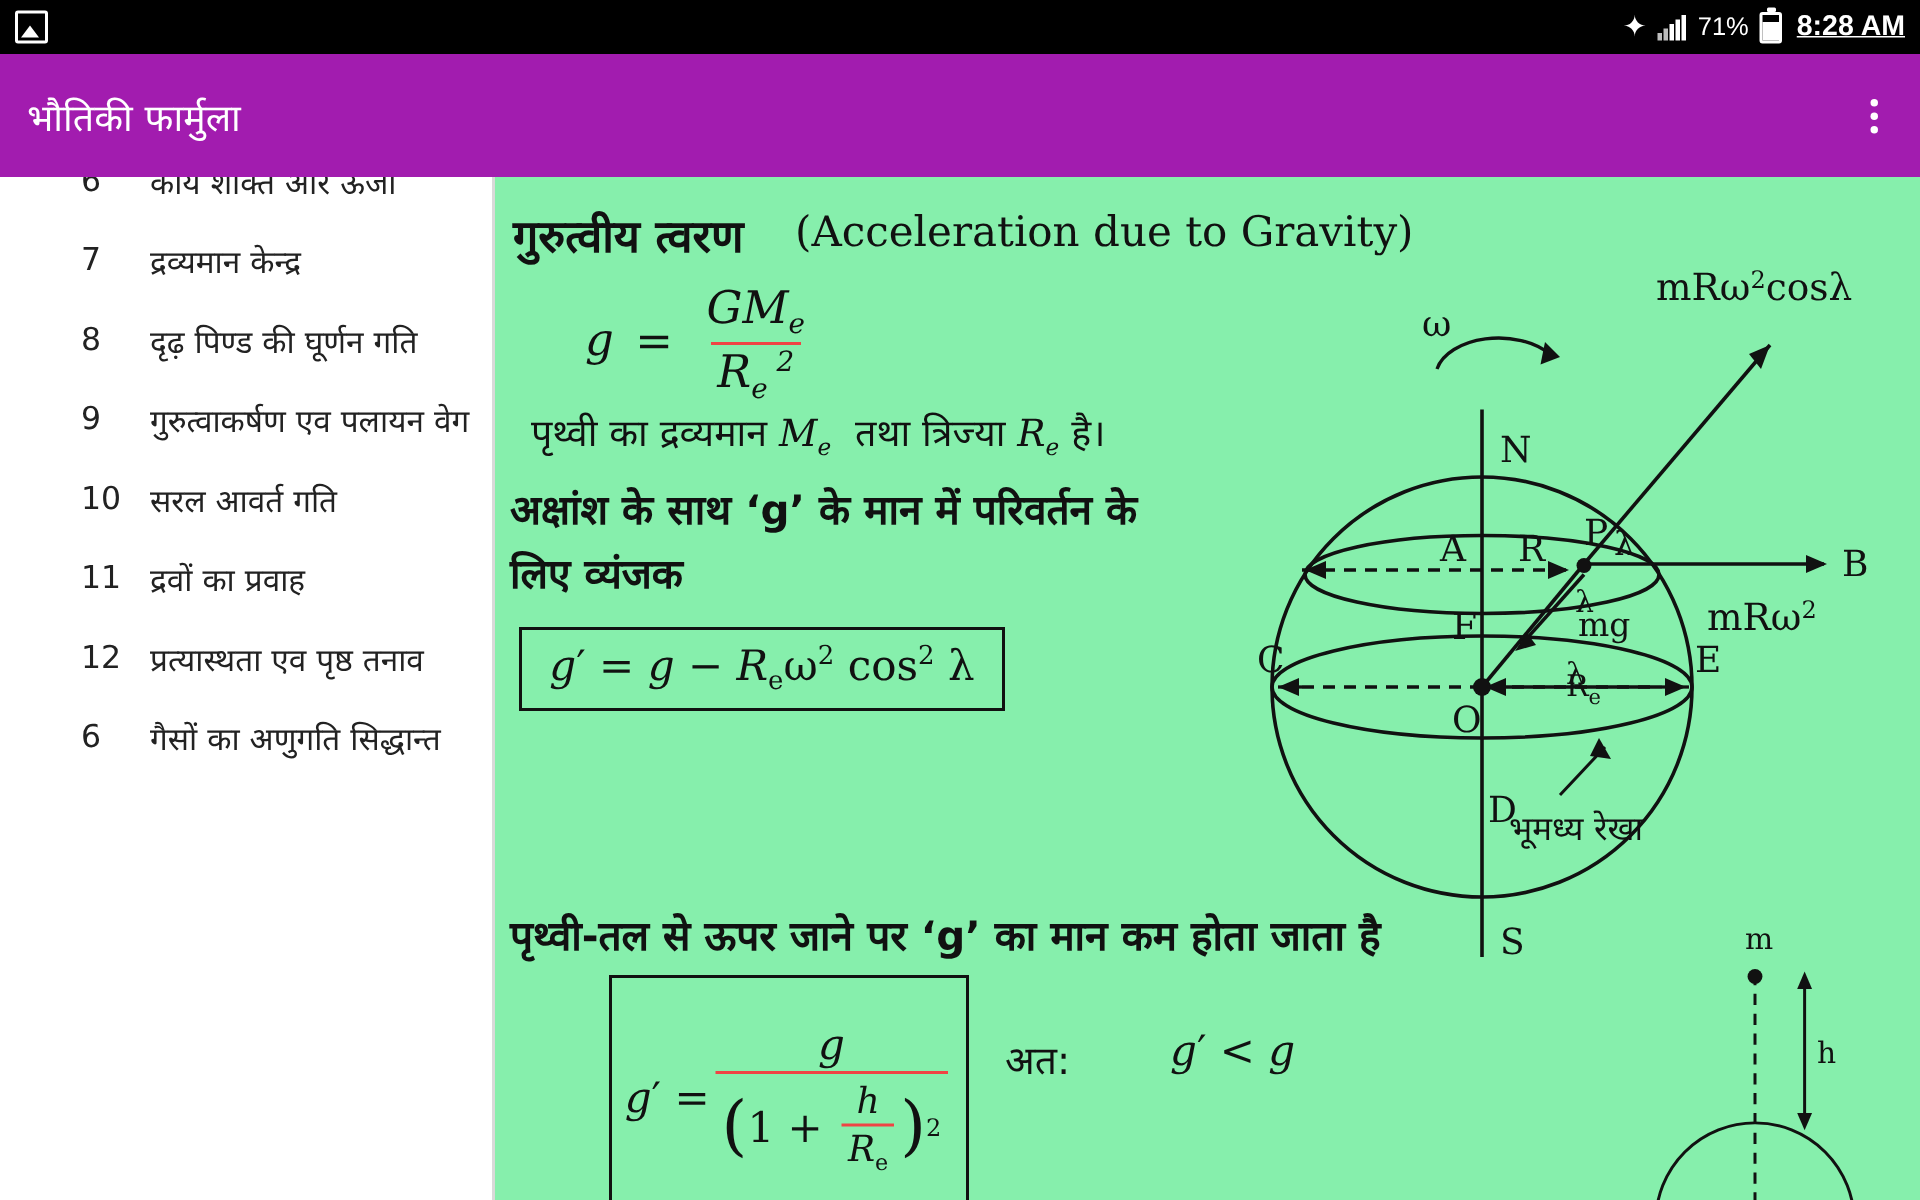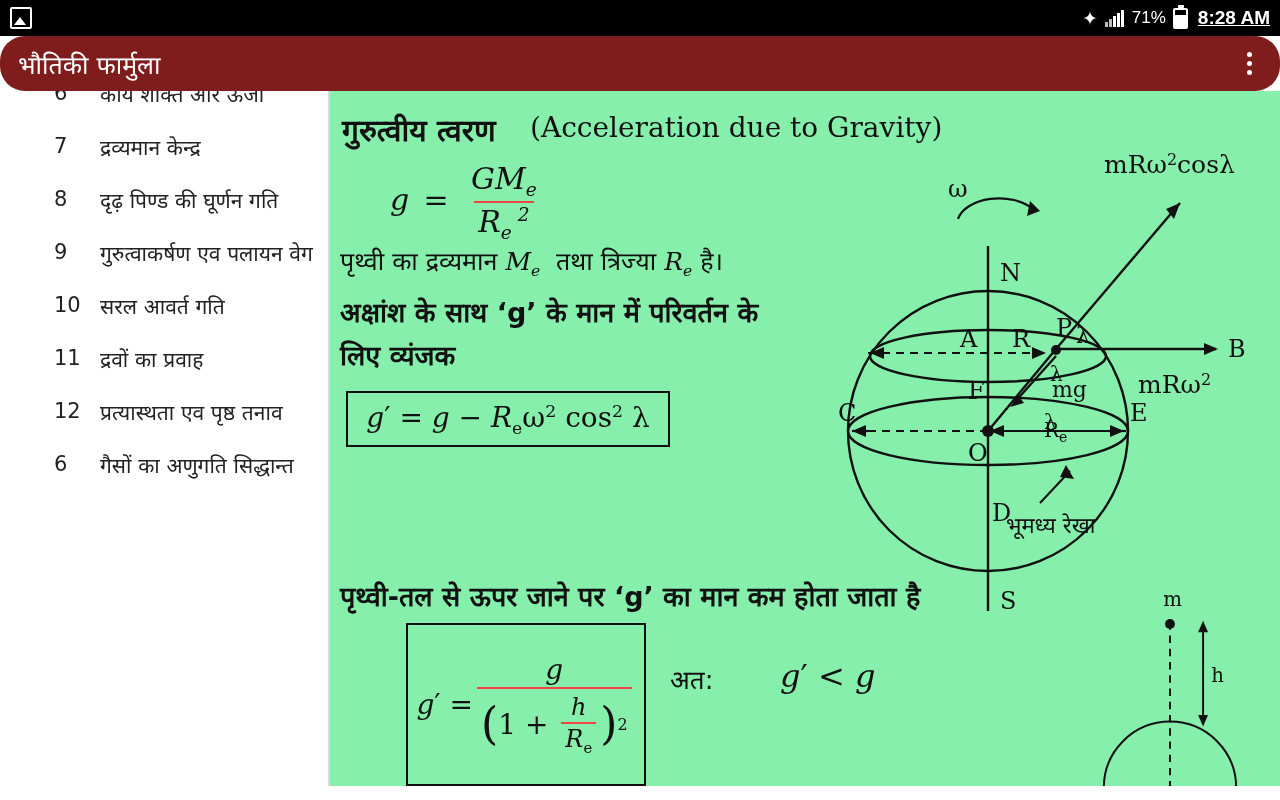--- a/index.html
+++ b/index.html
@@ -102,27 +102,26 @@
   }
   .clock {
     font-size: 19px;
     font-weight: bold;
     margin-left: 3px;
     text-decoration: underline;
   }
 
   
   .app-bar {
-    height: 55px;
-    background: #7f1d1d;
+    height: 82px;
+    background: #a21caf;
     display: flex;
     align-items: center;
     padding: 0 16px 0 18px;
     box-sizing: border-box;
-    border-radius: 25px;
   }
   .app-title {
     color: #ffffff;
     font-size: 25px;
     flex: 1;
     font-family: "DejaVu Sans", sans-serif;
   }
   .overflow-menu {
     width: 30px;
     height: 40px;
@@ -317,21 +316,21 @@
 
       <div style="position:absolute; left:60px; top:70px; font-size:30px;">
         <span class="serif-it">g</span>
         <span class="serif" style="margin:0 6px;">=</span>
         <span class="frac serif-it" style="font-size:30px;justify-content:flex-end;">
           <span class="num"><i>GM</i><sub>e</sub></span>
           <span class="den"><i>R</i><sub>e</sub><sup>&nbsp;2</sup></span>
         </span>
       </div>
 
-      <div class="heading-hi" style="left:10px; top:152px; font-size:25px; font-weight:normal;">
+      <div class="heading-hi" style="left:24px; top:152px; font-size:25px; font-weight:normal;">
         पृथ्वी का द्रव्यमान <span class="serif-it">M<sub>e</sub></span>&nbsp; तथा त्रिज्या <span class="serif-it">R<sub>e</sub></span> है।
       </div>
 
       <div class="heading-hi" style="left:10px; top:245px; font-size:27px;">लिए व्यंजक</div>
       <div class="heading-hi" style="left:10px; top:202px; font-size:27px;">अक्षांश के साथ ‘g’ के मान में परिवर्तन के</div>
 
       <div class="formula-box" style="left:16px; top:300px; width:324px; height:56px;">
         <span class="serif" style="font-size:28px;">
           <i>g</i>′ = <i>g</i> − <i>R</i><sub>e</sub>ω<sup>2</sup> cos<sup>2</sup> λ
         </span>
@@ -439,21 +438,21 @@
                 </span>
                 <span style="font-size:44px; line-height:1;">)</span>
                   <sup style="font-size:16px;">2</sup>
               </span>
             </span>
           </span>
         </span>
       </div>
 
       <div class="heading-hi" style="left:340px; top:570px; font-size:26px; font-weight:normal;">अत:</div>
-      <div class="serif" style="position:absolute; left:450px; top:566px; font-size:32px;"><i>g</i>′ &lt; <i>g</i></div>
+      <div class="serif" style="position:absolute; left:450px; top:566px; font-size:28px;"><i>g</i>′ &lt; <i>g</i></div>
 
       <svg viewBox="0 0 200 260" width="200" height="215" style="position:absolute; left:740px; top:490px;">
         <g stroke="#111111" stroke-width="2.4" fill="none">
           <circle cx="100" cy="250" r="80"></circle>
           <line x1="100" y1="50" x2="100" y2="250" stroke-dasharray="9 7"></line>
           <line x1="140" y1="54" x2="140" y2="170" stroke-dasharray="0"></line>
           <path d="M140 48 L134 62 L146 62 Z" fill="#111111" stroke="none"></path>
           <path d="M140 176 L134 162 L146 162 Z" fill="#111111" stroke="none"></path>
         </g>
         <circle cx="100" cy="52" r="6" fill="#111111"></circle>

